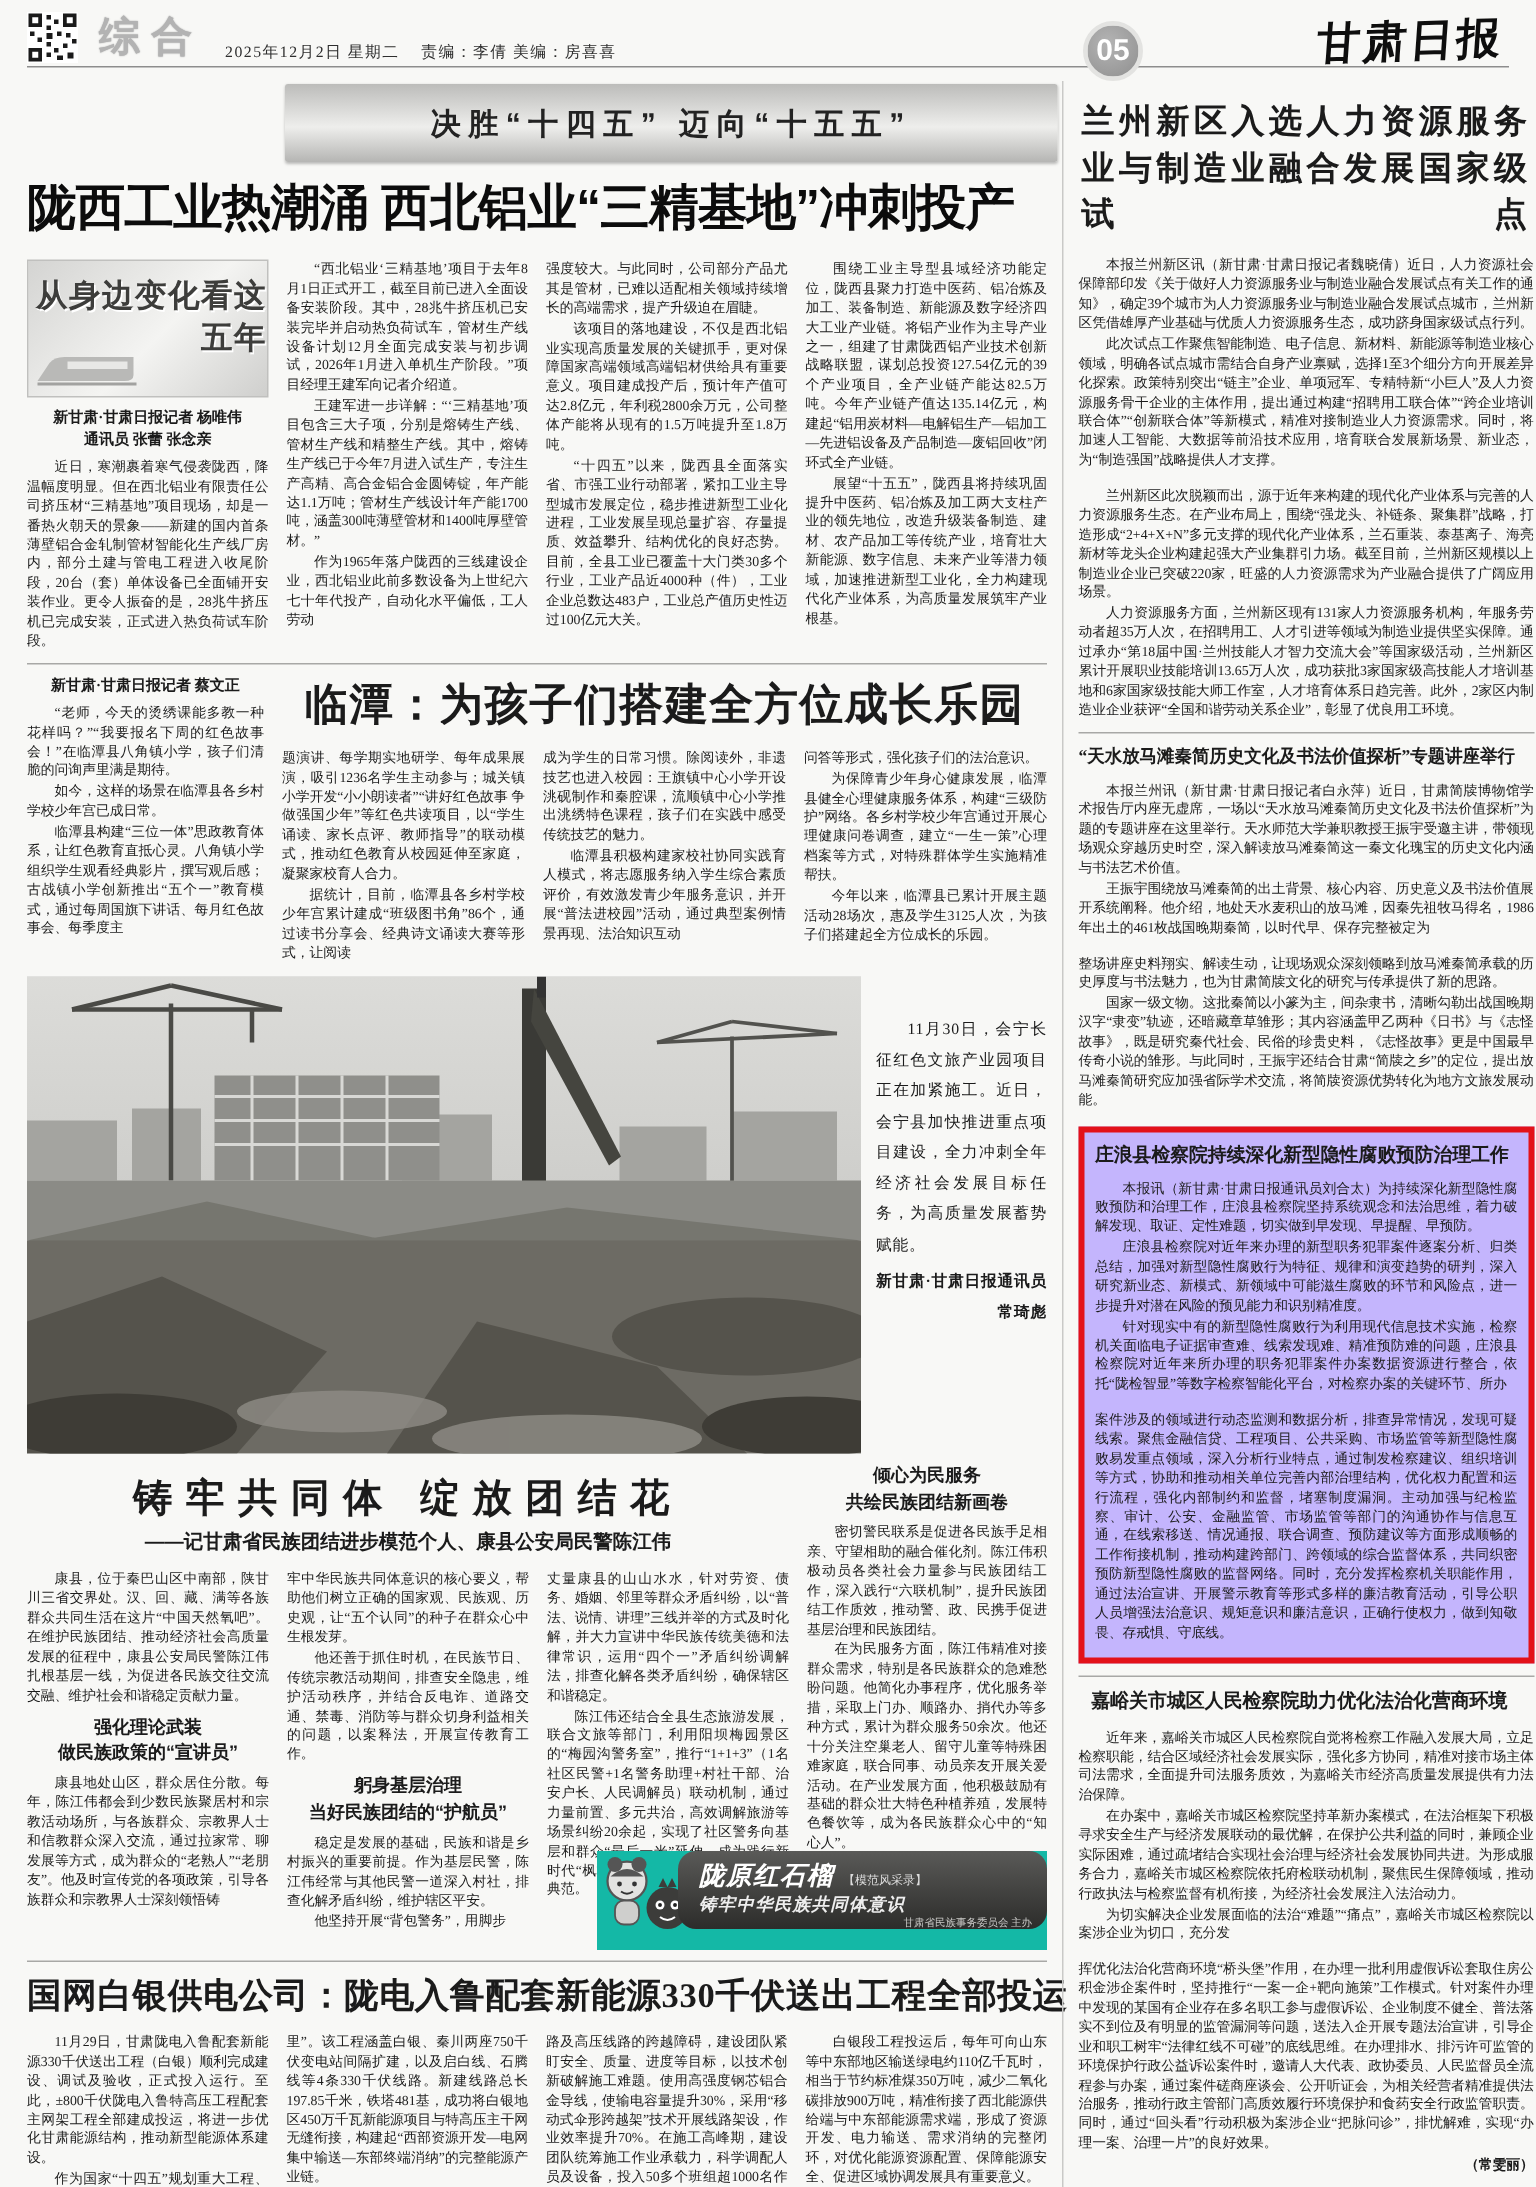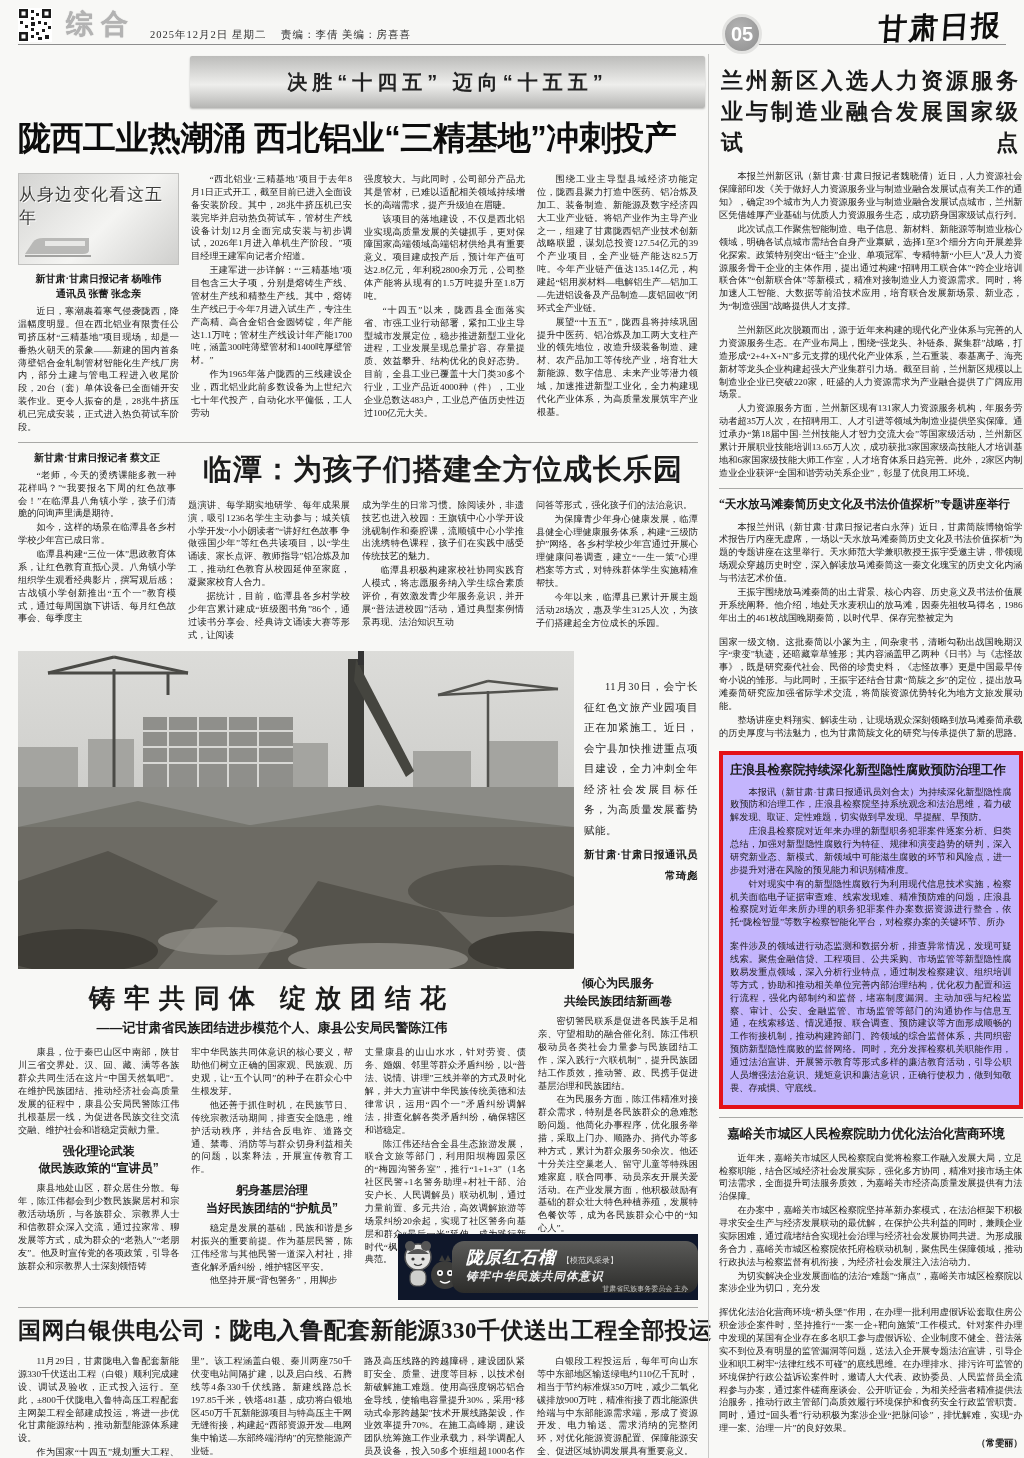--- a/index.html
+++ b/index.html
@@ -23,21 +23,21 @@
   .hline { border-top:1px solid #a8a8a6; margin:7px 0; }
   p { font-size:9.2px; line-height:1.4; text-align:justify; text-indent:2em; margin-bottom:1px; }
   .cont p:first-child { text-indent:0; }
   .cols { display:flex; gap:12px; }
   .cols > div { flex:1; min-width:0; }
 
   
   .kicker { width:515px; margin:2px 0 8px 172px; height:52px; background:linear-gradient(180deg,#bcbcba 0%,#eeeeec 55%,#b5b5b3 100%); display:flex; align-items:center; justify-content:center; font-family:"Liberation Sans",sans-serif; font-weight:bold; font-size:20px; letter-spacing:5px; color:#222; border-radius:2px; box-shadow:0 1px 2px rgba(0,0,0,.25); }
   .lead-title { font-family:"Liberation Sans",sans-serif; font-weight:bold; font-size:33px; letter-spacing:-0.5px; white-space:nowrap; margin:4px 0 12px; color:#0c0c0c; }
   .feat { height:92px; border:1px solid #c0c0be; background:linear-gradient(135deg,#d4d4d2,#f4f4f2 55%,#cfcfcd); margin-bottom:6px; position:relative; overflow:hidden; }
-  .feat-title { text-align:left; font-family:"Liberation Sans",sans-serif; font-weight:normal; font-size:17px; color:#3d3d3b; letter-spacing:1px; margin-top:9px; text-shadow:1px 1px 0 #fff; }
+  .feat-title { text-align:right; font-family:"Liberation Sans",sans-serif; font-weight:bold; font-size:21px; color:#3d3d3b; letter-spacing:1px; margin-top:9px; text-shadow:1px 1px 0 #fff; }
   .feat svg { position:absolute; left:4px; bottom:4px; }
   .byline { text-align:center; font-size:10px; line-height:1.5; margin-bottom:4px; }
   .byline b { font-weight:bold; }
 
   
   .lintan { display:flex; gap:12px; margin-top:2px; }
   .lt-col1 { width:158px; }
   .lt-right { flex:1; min-width:0; }
   .lt-title { font-size:29px; font-weight:bold; text-align:center; white-space:nowrap; margin:0 0 9px; letter-spacing:1px; }
 
@@ -49,21 +49,21 @@
   .cap .credit { text-indent:0; text-align:right; font-weight:bold; margin-top:4px; }
 
   
   .minzu { position:relative; margin-top:2px; }
   .mz-row { display:flex; gap:12px; }
   .mz-left { width:508px; }
   .mz-col4 { flex:1; min-width:0; }
   .mz-title { font-family:"Liberation Sans",sans-serif; font-weight:bold; font-size:26px; letter-spacing:9px; text-align:center; margin:8px 0 3px; }
   .mz-sub { font-family:"Liberation Sans",sans-serif; font-weight:bold; font-size:13px; text-align:center; margin:2px 0 9px; }
   .mz-subhead { font-family:"Liberation Sans",sans-serif; font-weight:bold; font-size:12px; text-align:center; line-height:1.45; margin:6px 0 5px; }
-  .badge { position:absolute; right:0; bottom:0; width:300px; height:66px; background:#0f172a; display:flex; align-items:center; }
+  .badge { position:absolute; right:0; bottom:0; width:300px; height:66px; background:#14b8a6; display:flex; }
   .badge-pill { flex:1; height:52px; background:linear-gradient(180deg,#5a5a58,#2c2c2a); border-radius:12px; padding:5px 10px 3px 14px; color:#fff; margin-left:-12px; }
   .bp1 { font-family:"Liberation Sans",sans-serif; font-weight:bold; font-style:italic; font-size:17px; letter-spacing:1px; display:inline; }
   .bp-tag { font-size:8px; color:#ddd; margin-left:6px; }
   .bp2 { font-family:"Liberation Sans",sans-serif; font-weight:bold; font-style:italic; font-size:11.5px; color:#eee; letter-spacing:1px; }
   .bp3 { font-size:7px; color:#c9c9c7; text-align:right; }
 
   
   .by-title { font-size:23px; font-weight:bold; text-align:center; white-space:nowrap; margin:3px 0 9px; letter-spacing:0.5px; }
   .sign { text-align:right; font-weight:bold; font-size:9.2px; margin-top:2px; }
 
@@ -166,21 +166,21 @@
           <div>
               <p>“老师，今天的烫绣课能多教一种花样吗？”“我要报名下周的红色故事会！”在临潭县八角镇小学，孩子们清脆的问询声里满是期待。</p>
               <p>如今，这样的场景在临潭县各乡村学校少年宫已成日常。</p>
               <p>临潭县构建“三位一体”思政教育体系，让红色教育直抵心灵。八角镇小学组织学生观看经典影片，撰写观后感；古战镇小学创新推出“五个一”教育模式，通过每周国旗下讲话、每月红色故事会、每季度主</p>
             </div>
         </div>
         <div class="lt-right">
           <h2 class="lt-title">临潭：为孩子们搭建全方位成长乐园</h2>
           <div class="cols">
             <div class="cont">
-                <p>题演讲、每学期实地研学、每年成果展演，吸引1236名学生主动参与；城关镇小学开发“小小朗读者”“讲好红色故事 争做强国少年”等红色共读项目，以“学生诵读、家长点评、教师指导”铝冶炼及加工，推动红色教育从校园延伸至家庭，凝聚家校育人合力。</p>
+                <p>题演讲、每学期实地研学、每年成果展演，吸引1236名学生主动参与；城关镇小学开发“小小朗读者”“讲好红色故事 争做强国少年”等红色共读项目，以“学生诵读、家长点评、教师指导”的联动模式，推动红色教育从校园延伸至家庭，凝聚家校育人合力。</p>
                 <p>据统计，目前，临潭县各乡村学校少年宫累计建成“班级图书角”86个，通过读书分享会、经典诗文诵读大赛等形式，让阅读</p>
               </div>
             <div class="cont">
                 <p>成为学生的日常习惯。除阅读外，非遗技艺也进入校园：王旗镇中心小学开设洮砚制作和秦腔课，流顺镇中心小学推出洮绣特色课程，孩子们在实践中感受传统技艺的魅力。</p>
                 <p>临潭县积极构建家校社协同实践育人模式，将志愿服务纳入学生综合素质评价，有效激发青少年服务意识，并开展“普法进校园”活动，通过典型案例情景再现、法治知识互动</p>
               </div>
             <div class="cont">
                 <p>问答等形式，强化孩子们的法治意识。</p>
                 <p>为保障青少年身心健康发展，临潭县健全心理健康服务体系，构建“三级防护”网络。各乡村学校少年宫通过开展心理健康问卷调查，建立“一生一策”心理档案等方式，对特殊群体学生实施精准帮扶。</p>
                 <p>今年以来，临潭县已累计开展主题活动28场次，惠及学生3125人次，为孩子们搭建起全方位成长的乐园。</p>
@@ -384,22 +384,22 @@
       <div class="hline"></div>
 
       <section>
         <h3 class="ts-title">“天水放马滩秦简历史文化及书法价值探析”专题讲座举行</h3>
         <div class="cols">
           <div>
               <p>本报兰州讯（新甘肃·甘肃日报记者白永萍）近日，甘肃简牍博物馆学术报告厅内座无虚席，一场以“天水放马滩秦简历史文化及书法价值探析”为题的专题讲座在这里举行。天水师范大学兼职教授王振宇受邀主讲，带领现场观众穿越历史时空，深入解读放马滩秦简这一秦文化瑰宝的历史文化内涵与书法艺术价值。</p>
               <p>王振宇围绕放马滩秦简的出土背景、核心内容、历史意义及书法价值展开系统阐释。他介绍，地处天水麦积山的放马滩，因秦先祖牧马得名，1986年出土的461枚战国晚期秦简，以时代早、保存完整被定为</p>
             </div>
           <div class="cont">
+              <p>整场讲座史料翔实、解读生动，让现场观众深刻领略到放马滩秦简承载的历史厚度与书法魅力，也为甘肃简牍文化的研究与传承提供了新的思路。</p>
               <p>国家一级文物。这批秦简以小篆为主，间杂隶书，清晰勾勒出战国晚期汉字“隶变”轨迹，还暗藏章草雏形；其内容涵盖甲乙两种《日书》与《志怪故事》，既是研究秦代社会、民俗的珍贵史料，《志怪故事》更是中国最早传奇小说的雏形。与此同时，王振宇还结合甘肃“简牍之乡”的定位，提出放马滩秦简研究应加强省际学术交流，将简牍资源优势转化为地方文旅发展动能。</p>
-              <p>整场讲座史料翔实、解读生动，让现场观众深刻领略到放马滩秦简承载的历史厚度与书法魅力，也为甘肃简牍文化的研究与传承提供了新的思路。</p>
             </div>
         </div>
       </section>
 
       <section class="redbox">
         <h3 class="zl-title">庄浪县检察院持续深化新型隐性腐败预防治理工作</h3>
         <div class="cols">
           <div>
               <p>本报讯（新甘肃·甘肃日报通讯员刘合太）为持续深化新型隐性腐败预防和治理工作，庄浪县检察院坚持系统观念和法治思维，着力破解发现、取证、定性难题，切实做到早发现、早提醒、早预防。</p>
               <p>庄浪县检察院对近年来办理的新型职务犯罪案件逐案分析、归类总结，加强对新型隐性腐败行为特征、规律和演变趋势的研判，深入研究新业态、新模式、新领域中可能滋生腐败的环节和风险点，进一步提升对潜在风险的预见能力和识别精准度。</p>

